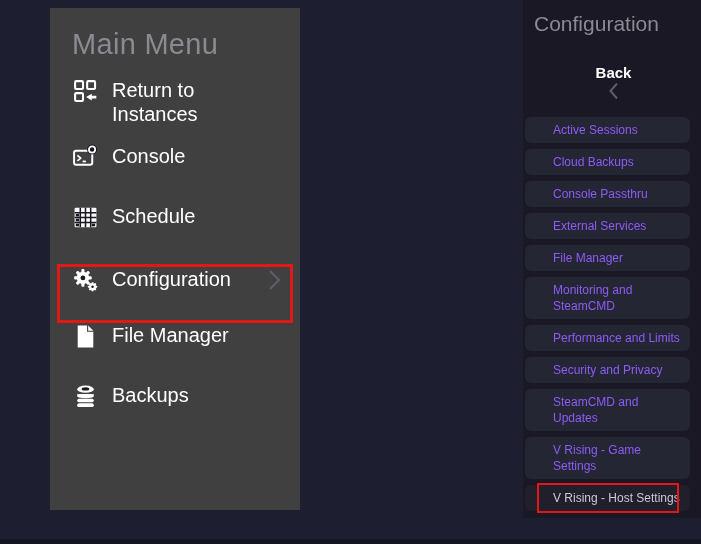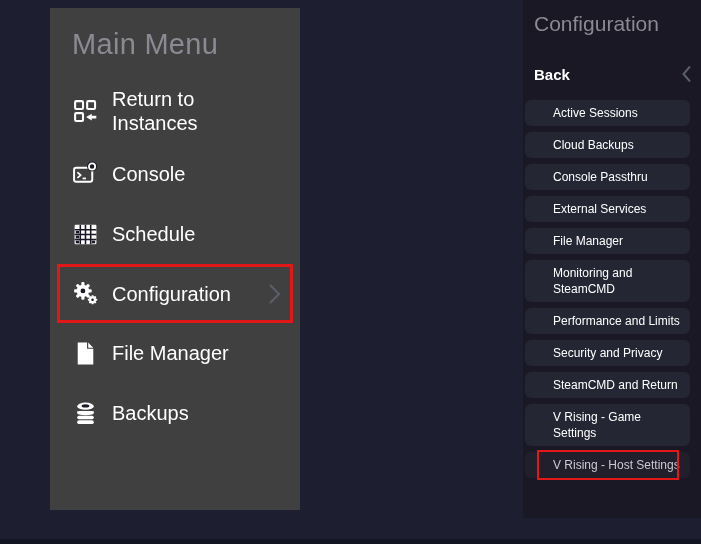--- a/index.html
+++ b/index.html
@@ -16,21 +16,21 @@
   .left-panel {
     position:absolute; left:50px; top:8px; width:250px; height:502px;
     background:#404040;
   }
   .lp-title {
     color:#8a8a92; font-size:29px; font-weight:400;
     margin:20px 0 0 22px; letter-spacing:.3px;
   }
   .menu { position:absolute; top:70px; left:0; right:0; }
   .menu-item {
-    display:flex; align-items:center; gap:13px;
+    display:flex; gap:13px;
     min-height:60px; padding:0 18px 0 22px;
     color:#ffffff; font-size:20px; line-height:24px;
     cursor:pointer;
   }
   .menu-item.tall { min-height:66px; }
   .menu-item.highlighted {
     border:3px solid #e21717;
     margin:0 7px; padding:0 8px 0 12px;
     min-height:59px;
   }
@@ -42,28 +42,29 @@
   .right-panel {
     position:absolute; left:523px; top:0; width:178px; height:518px;
     background:#191824;
   }
   .rp-title { color:#8a8a92; font-size:21px; font-weight:400; margin:12px 0 0 11px; }
   .back-row {
     display:flex; align-items:center; justify-content:space-between;
     margin:28px 8px 0 11px;
     color:#ffffff; font-size:15px; font-weight:700;
     cursor:pointer;
+    flex-direction:column;
   }
   .cfg-list { margin:16px 11px 0 2px; }
   .cfg-btn {
     background:#252634; border-radius:6px;
     margin-bottom:6px; padding:5px 6px 5px 28px;
     min-height:26px;
     display:flex; align-items:center;
-    color:#ffffff; font-size:12px; line-height:16px;
+    color:#8b5cf6; font-size:12px; line-height:16px;
     cursor:pointer;
   }
   .cfg-btn.active {
     background:#211f2b; color:#c9cad2; position:relative;
   }
   .red-overlay {
     position:absolute; left:12px; right:11px; top:-2px; bottom:-2px;
     border:2px solid #e21717; pointer-events:none;
   }
 
@@ -206,21 +207,21 @@
 
   <div class="cfg-list">
     <div class="cfg-btn">Active Sessions</div>
     <div class="cfg-btn">Cloud Backups</div>
     <div class="cfg-btn">Console Passthru</div>
     <div class="cfg-btn">External Services</div>
     <div class="cfg-btn">File Manager</div>
     <div class="cfg-btn">Monitoring and SteamCMD</div>
     <div class="cfg-btn">Performance and Limits</div>
     <div class="cfg-btn">Security and Privacy</div>
-    <div class="cfg-btn">SteamCMD and Return</div>
+    <div class="cfg-btn">SteamCMD and Updates</div>
     <div class="cfg-btn">V Rising - Game Settings</div>
     <div class="cfg-btn active">
       <span>V Rising - Host Settings</span>
       <span class="red-overlay"></span>
     </div>
   </div>
 </div>
 
 <div class="bottom-bar"></div>
 

